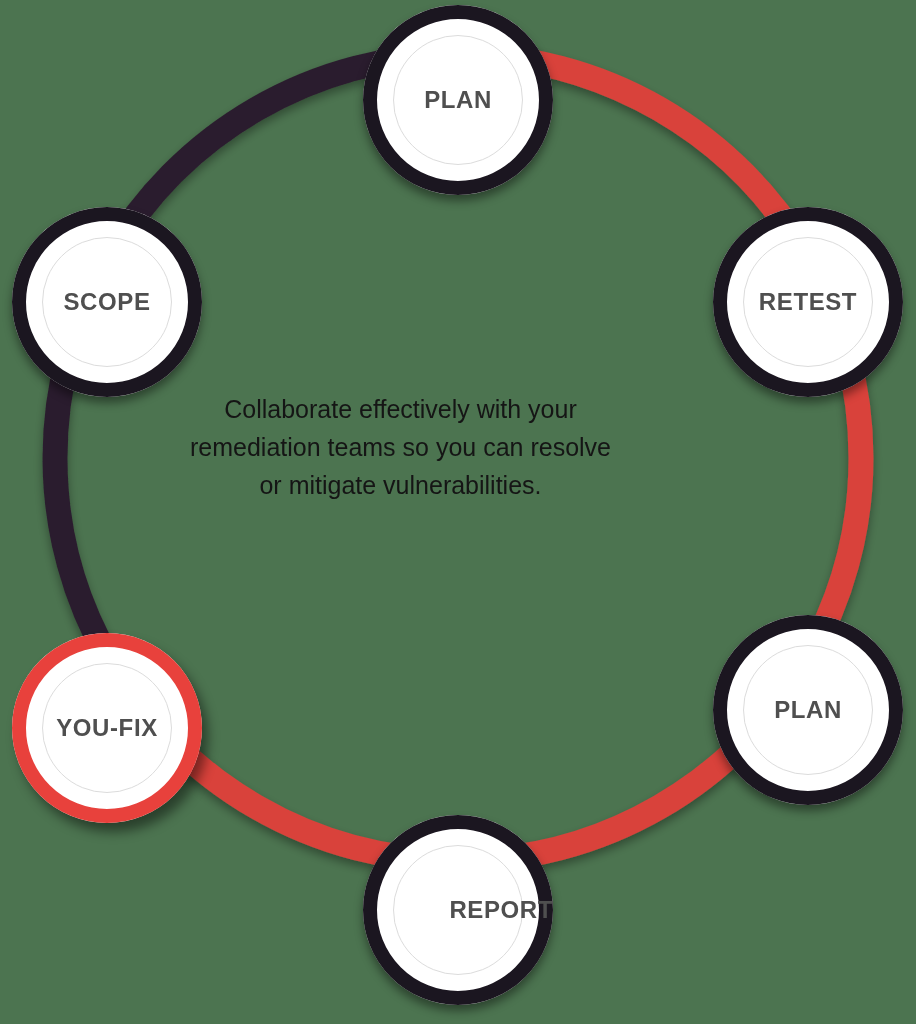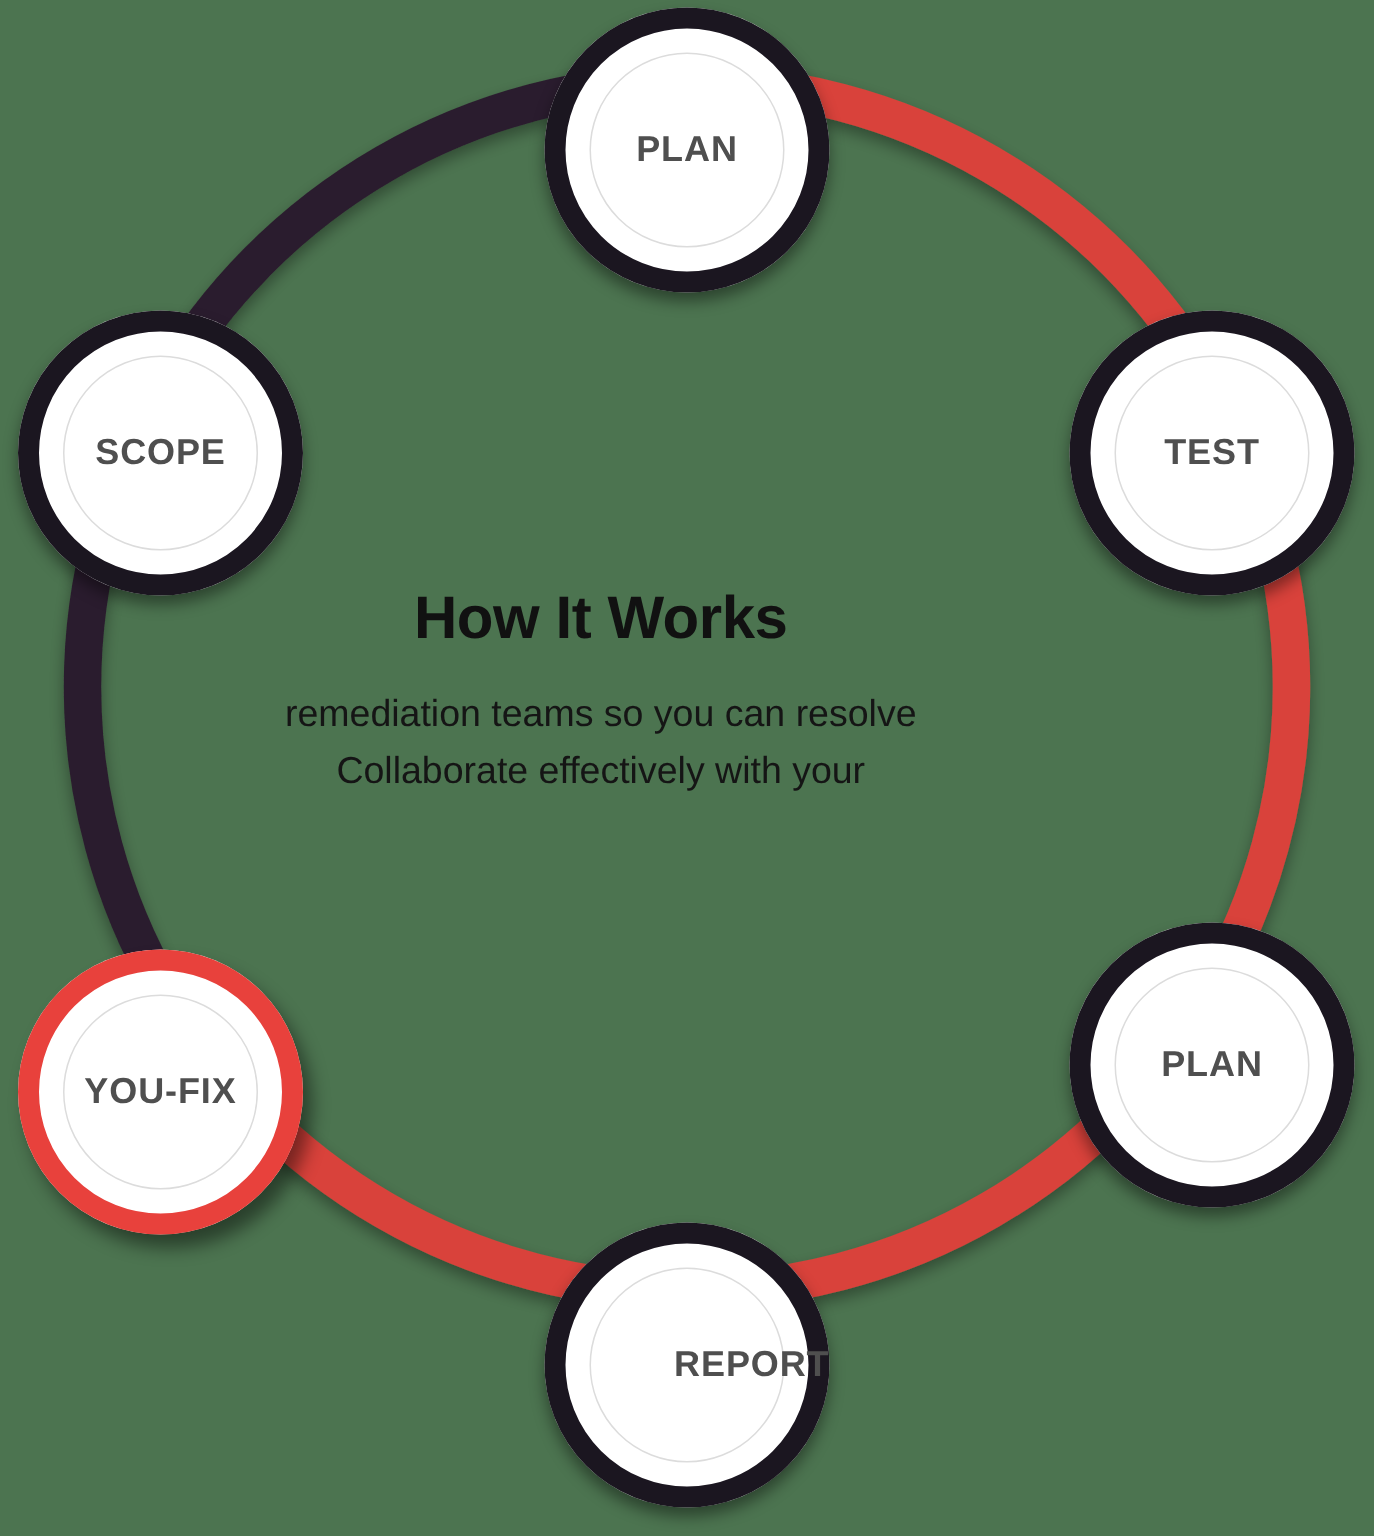--- a/index.html
+++ b/index.html
@@ -135,21 +135,21 @@
 
   <div id="node-layer">
       <div class="node" style="left: 458px; top: 100px;">
         <div class="node-ring"></div>
         <div class="node-inner-ring"></div>
         <span class="node-label">PLAN</span>
       </div>
       <div class="node" style="left: 808px; top: 302px;">
         <div class="node-ring"></div>
         <div class="node-inner-ring"></div>
-        <span class="node-label">TEST</span>
+        <span class="node-label">RETEST</span>
       </div>
       <div class="node" style="left: 808px; top: 710px;">
         <div class="node-ring"></div>
         <div class="node-inner-ring"></div>
         <span class="node-label">PLAN</span>
       </div>
       <div class="node" style="left: 458px; top: 910px; justify-content: flex-end;">
         <div class="node-ring"></div>
         <div class="node-inner-ring"></div>
         <span class="node-label">REPORT</span>
@@ -160,20 +160,20 @@
         <span class="node-label">YOU-FIX</span>
       </div>
       <div class="node" style="left: 107px; top: 302px;">
         <div class="node-ring"></div>
         <div class="node-inner-ring"></div>
         <span class="node-label">SCOPE</span>
       </div>
     </div>
 
   <div class="center-block">
-    <div class="center-title">How It Works</div>
     <div class="center-desc">
+      <span class="line">Collaborate effectively with your</span>
       <span class="line">remediation teams so you can resolve</span>
-      <span class="line">Collaborate effectively with your</span>
+      <span class="line">or mitigate vulnerabilities.</span>
     </div>
   </div>
 
 </div>
 
 </body></html>

